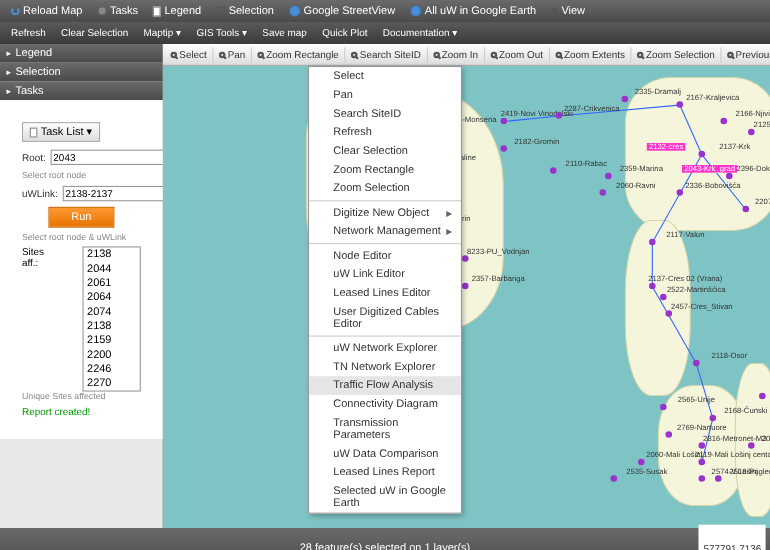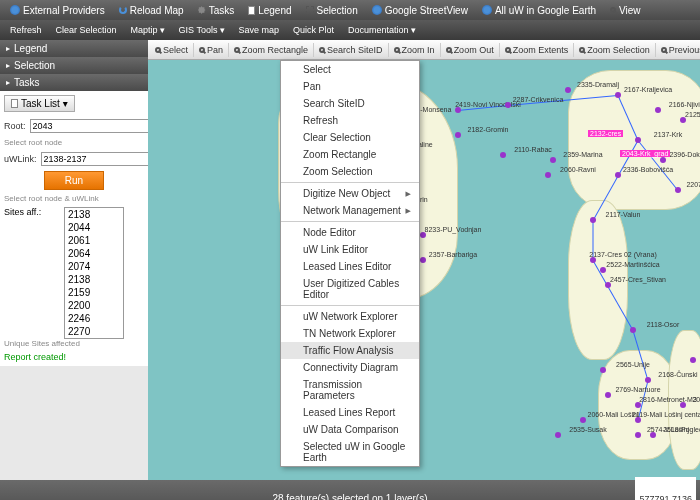--- a/index.html
+++ b/index.html
@@ -5,21 +5,21 @@
 *{margin:0;padding:0;box-sizing:border-box;font-family:Arial,sans-serif;font-size:10px}
 body{width:700px;height:500px;overflow:hidden;background:#333}
 .top-toolbar{height:20px;background:linear-gradient(#6a6a6a,#4a4a4a);display:flex;align-items:center;padding:0 4px;gap:2px;overflow:hidden}
 .top-toolbar .tb-item{color:#fff;padding:2px 6px;display:flex;align-items:center;gap:3px;white-space:nowrap;cursor:pointer}
 .second-toolbar{height:20px;background:linear-gradient(#5a5a5a,#3a3a3a);display:flex;align-items:center;padding:0 4px;gap:2px;overflow:hidden}
 .second-toolbar .tb-item{color:#fff;padding:2px 6px;display:flex;align-items:center;gap:3px;white-space:nowrap;cursor:pointer;font-size:9px}
 .main{display:flex;height:440px}
 .sidebar{width:148px;background:#e8e8e8;display:flex;flex-direction:column}
 .side-panel-header{background:linear-gradient(#6a6a6a,#4a4a4a);color:#fff;padding:3px 6px;display:flex;align-items:center;gap:4px;cursor:pointer}
 .side-panel-header::before{content:'▸';font-size:8px}
-.tasks-body{padding:4px;background:#fff;flex:0 0 auto}
+.tasks-body{padding:20px;background:#fff;flex:0 0 auto}
 .tasklist-btn{background:linear-gradient(#fefefe,#ddd);border:1px solid #aaa;padding:2px 6px;margin-bottom:6px;display:inline-flex;align-items:center;gap:3px;cursor:pointer}
 .form-row{display:flex;align-items:center;gap:4px;margin-bottom:4px}
 .form-row label{width:36px;font-size:9px;color:#333}
 .form-row input,.form-row select{flex:1;border:1px solid #999;padding:1px 2px;font-size:9px}
 .dd-btn{width:14px;height:16px;background:linear-gradient(#ff9933,#e67300);border:1px solid #cc6600;cursor:pointer}
 .hint{font-size:8px;color:#888;margin-bottom:4px}
 .run-btn{background:linear-gradient(#ff9933,#e67300);color:#fff;border:1px solid #cc6600;padding:3px 20px;cursor:pointer;display:block;margin:2px auto 4px}
 .sites-row{display:flex;gap:20px;align-items:flex-start}
 .sites-row label{font-size:9px;width:40px}
 .sites-list{border:1px solid #999;background:#fff;width:60px;height:132px;overflow-y:scroll;font-size:9px}
@@ -47,24 +47,20 @@
 .i-zoom::after{content:'';position:absolute;width:4px;height:2px;background:#555;transform:rotate(45deg);bottom:-2px;right:-3px}
 .i-sel{border:1px dashed #555;width:8px;height:8px}
 .i-gear{background:#888;width:8px;height:8px;clip-path:polygon(50% 0,60% 15%,85% 15%,85% 40%,100% 50%,85% 60%,85% 85%,60% 85%,50% 100%,40% 85%,15% 85%,15% 60%,0 50%,15% 40%,15% 15%,40% 15%)}
 .i-doc{background:#fff;border:1px solid #888;width:7px;height:9px}
 .highlight-box{position:absolute;background:#ff33cc;color:#fff;font-size:7px;padding:0 2px}
 </style>
 </head>
 <body>
 
 <div class="top-toolbar" id="top-tb">
-    <div class="tb-item">
-      <span class="ico i-globe"></span>
-      <span>External Providers</span>
-    </div>
     <div class="tb-item">
       <span class="ico i-refresh"></span>
       <span>Reload Map</span>
     </div>
     <div class="tb-item">
       <span class="ico i-gear"></span>
       <span>Tasks</span>
     </div>
     <div class="tb-item">
       <span class="ico i-doc"></span>
@@ -313,24 +309,24 @@
         <div class="ctx-item hl">
           <span>Traffic Flow Analysis</span>
         </div>
         <div class="ctx-item">
           <span>Connectivity Diagram</span>
         </div>
         <div class="ctx-item">
           <span>Transmission Parameters</span>
         </div>
         <div class="ctx-item">
+          <span>uW Data Comparison</span>
+        </div>
+        <div class="ctx-item">
           <span>Leased Lines Report</span>
-        </div>
-        <div class="ctx-item">
-          <span>uW Data Comparison</span>
         </div>
         <div class="ctx-item">
           <span>Selected uW in Google Earth</span>
         </div>
       </div>
   </div>
 </div>
 
 <div class="status-bar">
   <span>28 feature(s) selected on 1 layer(s)</span>

